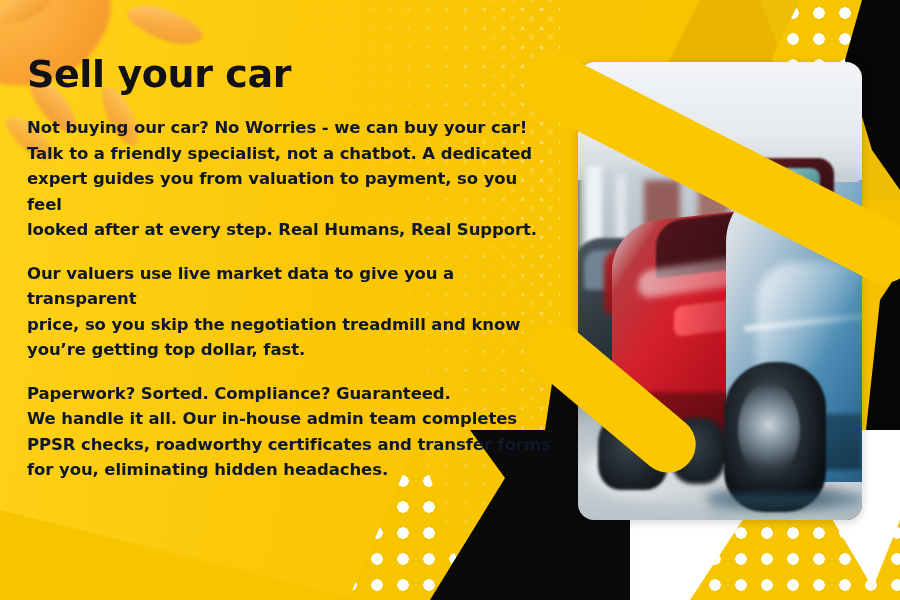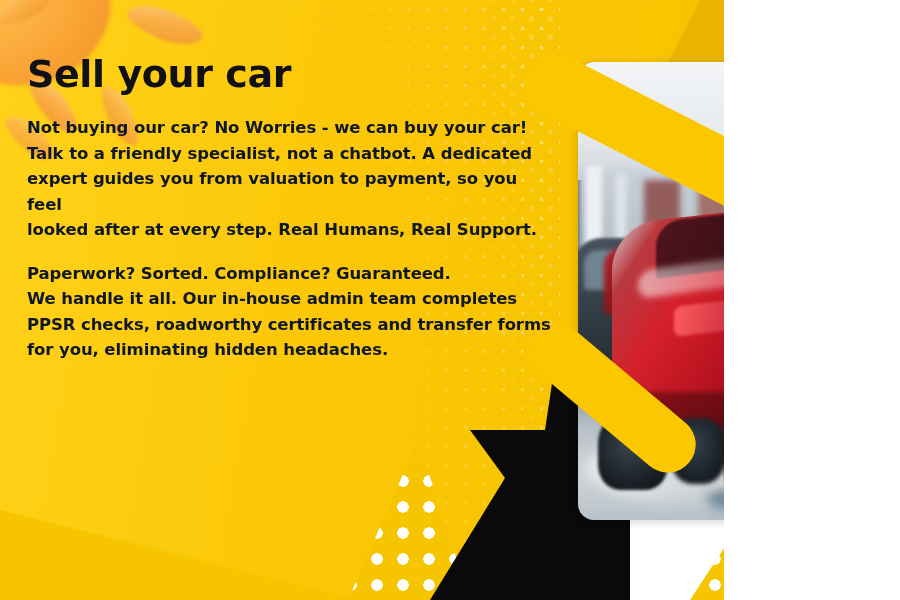--- a/index.html
+++ b/index.html
@@ -2,21 +2,21 @@
 <html><head>
 <meta charset="utf-8">
 <style>
   html,body{margin:0;padding:0;}
   body{
     width:900px;height:600px;overflow:hidden;
     font-family:"Liberation Sans", sans-serif;
     background:#ffffff;
   }
   #poster{
-    position:relative;width:724px;height:600px;overflow:hidden;
+    position:relative;width:900px;height:600px;overflow:hidden;
     background:#ffffff;
   }
 
   
   .layer{position:absolute;}
 
   .bg-yellow{
     left:0;top:0;width:900px;height:600px;
     background:
       linear-gradient(100deg,#FFD21A 0%,#FBC707 38%,#F7C400 70%,#F5C000 100%);
@@ -307,19 +307,22 @@
   <div class="bar-edge-left"></div>
   <div class="bar bar-1"></div>
   <div class="bar bar-2"></div>
 
   <div class="content">
     <h1 class="title">Sell your car</h1>
     <p class="para">Not buying our car? No Worries - we can buy your car!
 Talk to a friendly specialist, not a chatbot. A dedicated
 expert guides you from valuation to payment, so you feel
 looked after at every step. Real Humans, Real Support.</p>
+    <p class="para">Our valuers use live market data to give you a transparent
+price, so you skip the negotiation treadmill and know
+you’re getting top dollar, fast.</p>
     <p class="para">Paperwork? Sorted. Compliance? Guaranteed.
 We handle it all. Our in-house admin team completes
 PPSR checks, roadworthy certificates and transfer forms
 for you, eliminating hidden headaches.</p>
   </div>
 
 </div>
 
 </body></html>

